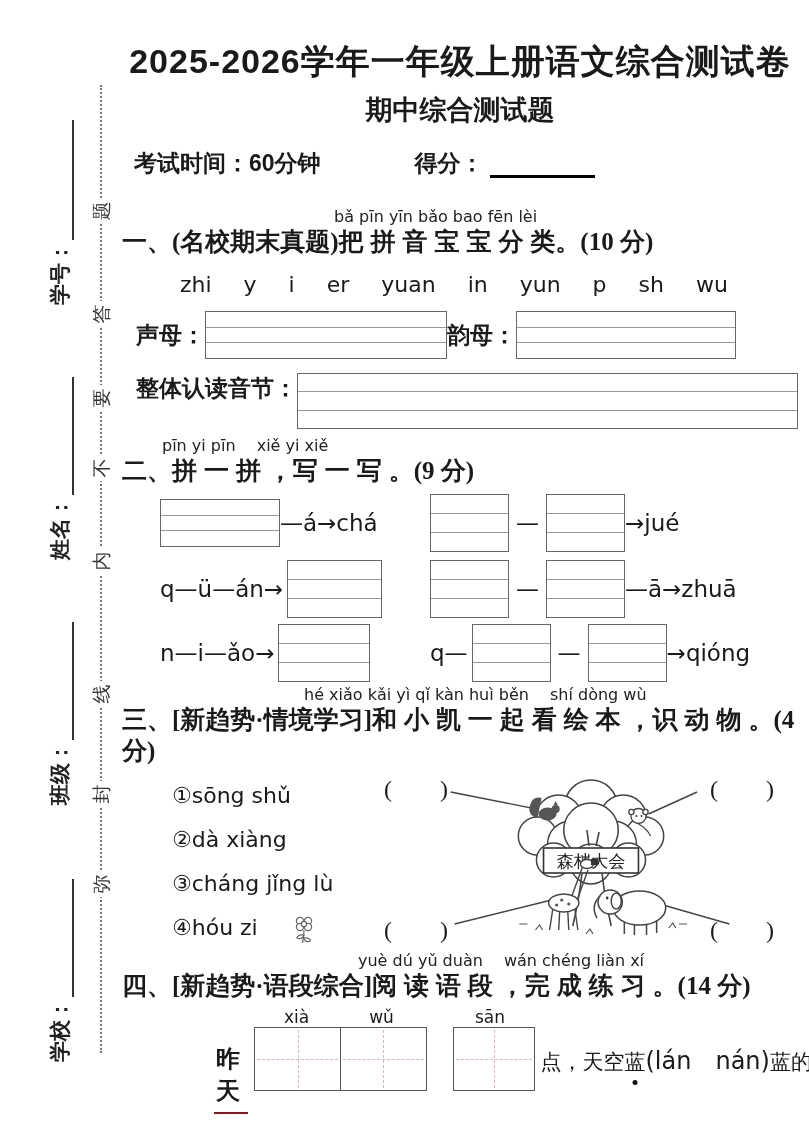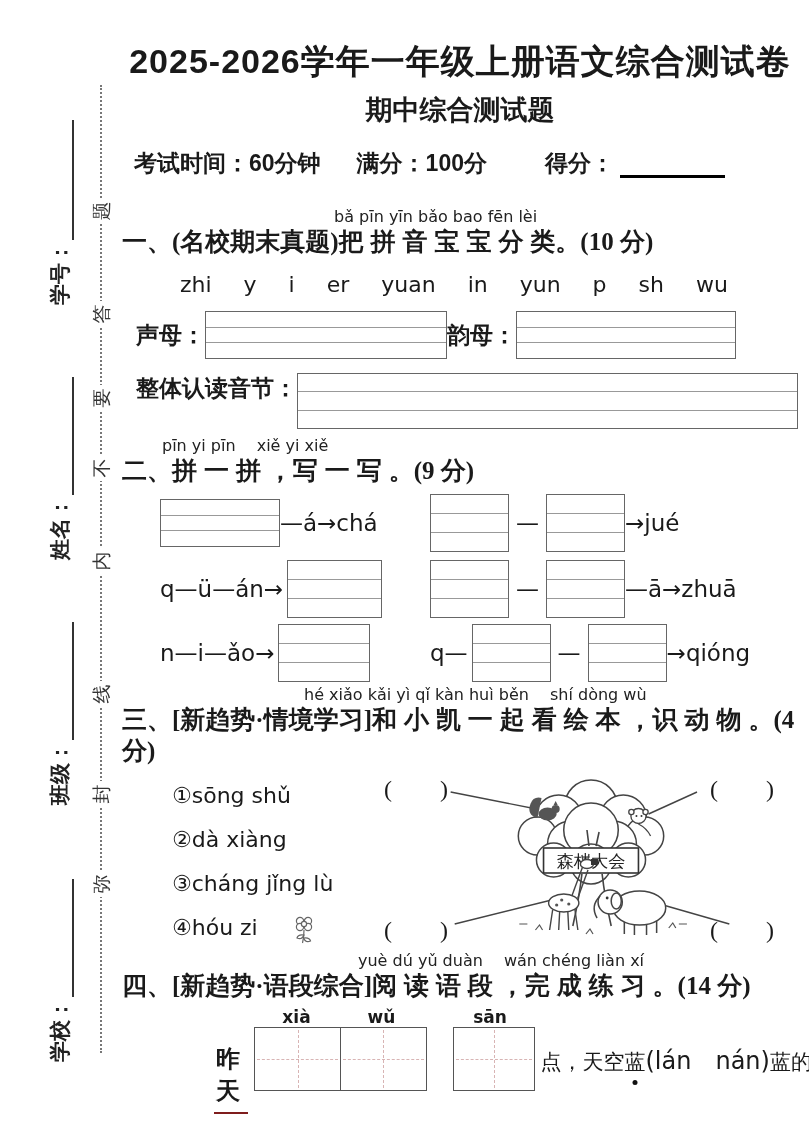--- a/index.html
+++ b/index.html
@@ -50,21 +50,21 @@
   .s3-list{width:212px;font-size:22px;line-height:44px;}
   .s3-illus{position:relative;flex:1;height:172px;}
   .paren{position:absolute;font-size:24px;font-family:"Liberation Serif",serif;white-space:pre;}
   .illus-svg{position:absolute;left:0;top:0;width:100%;height:100%;}
   svg text{font-family:"Liberation Serif",serif;}
 
   .s4-row{display:flex;align-items:flex-start;margin-top:6px;margin-left:92px;}
   .lead{font-family:"Liberation Serif",serif;font-weight:bold;font-size:24px;
         border-bottom:2px solid #7f1d1d;padding:0 8px 5px 2px;margin-top:36px;}
   .boxes{margin-left:6px;}
-  .box-pinyin{display:flex;font-size:17px;line-height:20px;font-weight:bold;}
+  .box-pinyin{display:flex;font-size:17px;line-height:20px;}
   .box-pinyin .p1,.box-pinyin .p2{width:85px;text-align:center;}
   .box-pinyin .sp{width:26px;} .box-pinyin .p3{width:80px;text-align:center;}
   .box-row{display:flex;}
   .tian{position:relative;width:85px;height:62px;border:1.5px solid #555;background:#fff;}
   .tian + .tian{margin-left:-1.5px;}
   .tian::before{content:"";position:absolute;left:2px;right:2px;top:50%;border-top:1.5px dashed #d8b4b4;}
   .tian::after{content:"";position:absolute;top:2px;bottom:2px;left:50%;border-left:1.5px dashed #d8b4b4;}
   .tian.single{width:80px;margin-left:26px;}
   .passage{font-family:"Liberation Serif",serif;font-size:21px;margin-top:38px;margin-left:6px;white-space:nowrap;}
   .em-dot{position:relative;display:inline-block;}
@@ -105,21 +105,20 @@
   </div>
 
   <div class="content">
 
     <div class="title hei">2025-2026学年一年级上册语文综合测试卷</div>
     <div class="subtitle hei">期中综合测试题</div>
 
     <div class="info-row hei">
       <span>考试时间：60分钟</span>
       <span class="gap1"></span>
-      <span>满分：100分</span>
       <span class="gap2"></span>
       <span>得分：</span>
       <span class="score-blank"></span>
     </div>
 
     <div>
       <div class="h-pinyin py" style="margin-top:30px;margin-left:212px">bǎ pīn yīn bǎo bao fēn lèi</div>
       <div class="h-line">
         <span class="hei">一、</span><span class="tag">(名校期末真题)</span><span class="hei">把 拼 音 宝 宝 分 类。</span><span class="score">(10 分)</span>
       </div>

